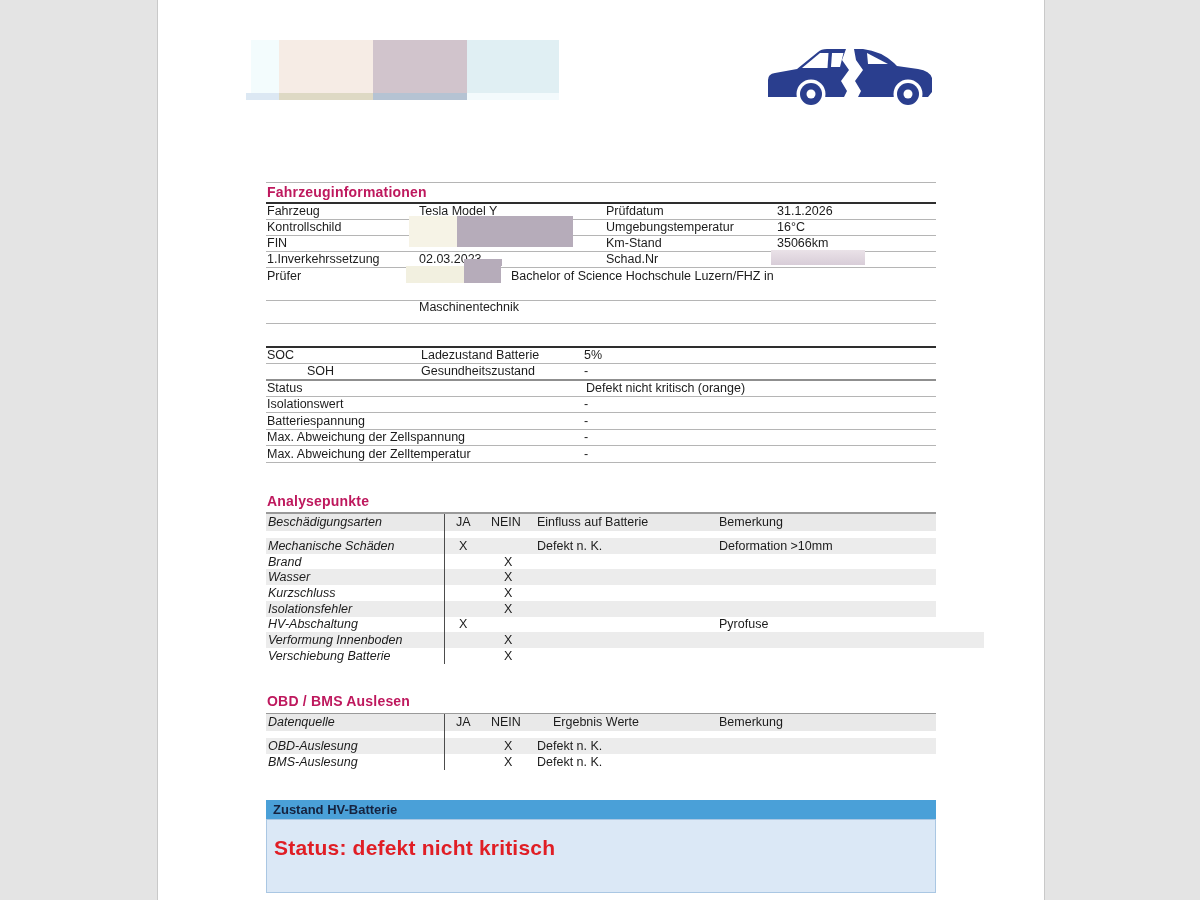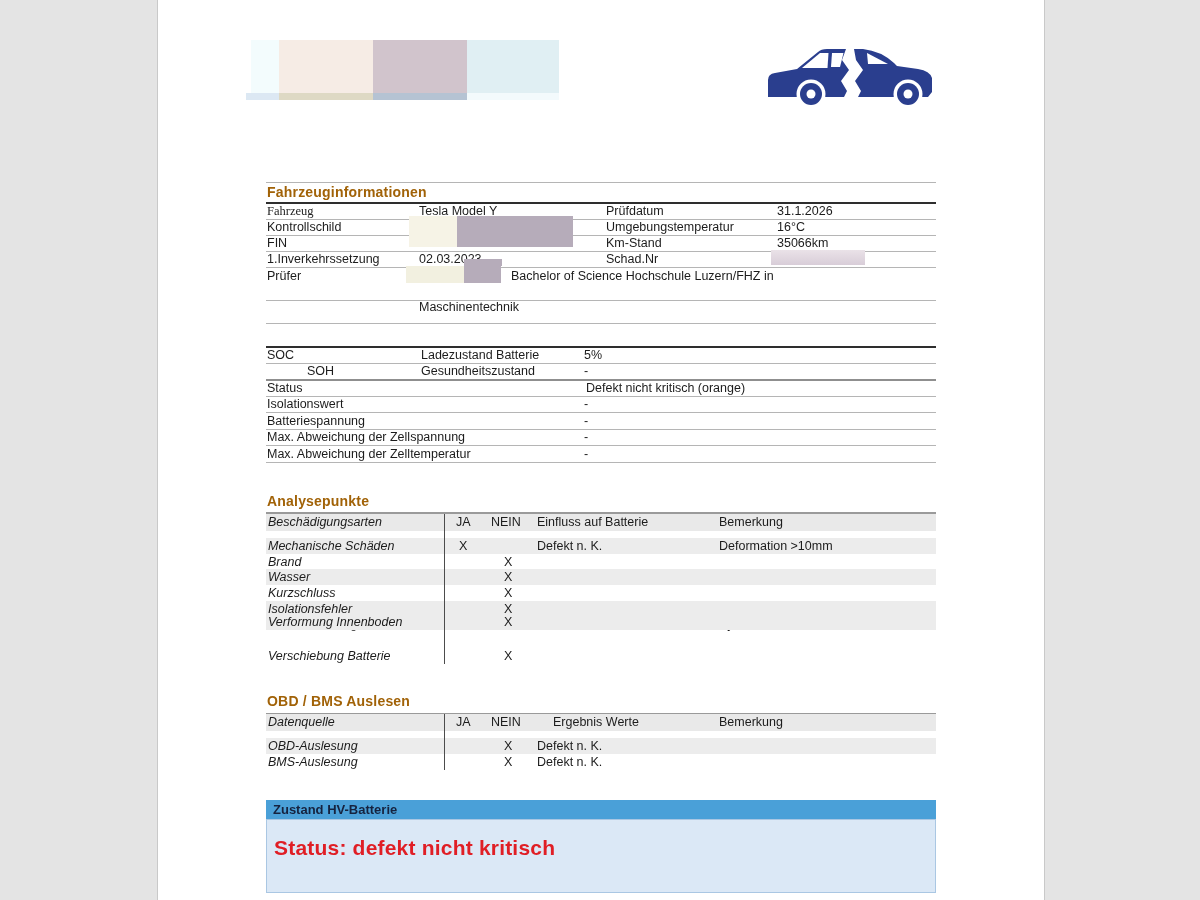--- a/index.html
+++ b/index.html
@@ -9,21 +9,21 @@
     font-family:"Liberation Sans", sans-serif;
     color:#1c1c1c;
   }
   .page{
     position:absolute;left:157px;top:0;width:886px;height:900px;
     background:#ffffff;border-left:1px solid #c9c9c9;border-right:1px solid #c9c9c9;
   }
   .abs{position:absolute;}
   .t{position:absolute;font-size:12.5px;line-height:15px;white-space:nowrap;color:#1c1c1c;}
   .it{font-style:italic;}
-  .sec-head{position:absolute;font-size:14px;font-weight:bold;color:#a16207;white-space:nowrap;letter-spacing:.2px;}
+  .sec-head{position:absolute;font-size:14px;font-weight:bold;color:#be185d;white-space:nowrap;letter-spacing:.2px;}
   .hline{position:absolute;left:0;width:670px;height:1px;background:#b5b5b5;}
   .hline.thick{height:2px;background:#2e2e2e;}
   .hline.mid{height:2px;background:#8f8f8f;}
   .hline.gray{height:2px;background:#9a9a9a;}
   .vline{position:absolute;width:1px;background:#4c4c4c;}
   .sect{position:absolute;left:108px;width:670px;}
   .zrow{position:absolute;left:0;width:670px;height:15.5px;}
   .zrow.shaded{background:#ececec;}
   .ghead{position:absolute;left:0;width:670px;height:17px;background:#e9e9e9;}
   .zrow .t,.ghead .t{top:1px;}
@@ -74,21 +74,21 @@
     <circle cx="92" cy="112" r="9" fill="#ffffff"></circle>
     <circle cx="286" cy="112" r="9" fill="#ffffff"></circle>
   </svg>
 
 
   <div class="sect" style="top:180px;height:125px;">
     <div class="hline" style="top:2px;"></div>
     <div class="sec-head" style="left:1px;top:4px;">Fahrzeuginformationen</div>
     <div class="hline thick" style="top:22px;"></div>
 
-    <span class="t" style="left:1px;top:24px;font-family:Liberation Serif, serif;">Fahrzeug</span>
+    <span class="t" style="left:1px;top:24px;">Fahrzeug</span>
     <span class="t" style="left:153px;top:24px;">Tesla Model Y</span>
     <span class="t" style="left:340px;top:24px;">Prüfdatum</span>
     <span class="t" style="left:511px;top:24px;">31.1.2026</span>
     <div class="hline" style="top:39px;"></div>
 
     <span class="t" style="left:1px;top:40px;">Kontrollschild</span>
     <span class="t" style="left:340px;top:40px;">Umgebungstemperatur</span>
     <span class="t" style="left:511px;top:40px;">16°C</span>
     <div class="hline" style="top:55px;"></div>
 
@@ -183,21 +183,21 @@
     </div>
     <div class="zrow shaded" style="top:111px;">
       <span class="t it" style="left:2px;">Isolationsfehler</span>
       <span class="t" style="left:238px;">X</span>
     </div>
     <div class="zrow" style="top:126px;">
       <span class="t it" style="left:2px;">HV-Abschaltung</span>
       <span class="t" style="left:193px;">X</span>
       <span class="t" style="left:453px;">Pyrofuse</span>
     </div>
-    <div class="zrow shaded" style="top:124px;">
+    <div class="zrow shaded" style="top:142px;padding-left:48px;">
       <span class="t it" style="left:2px;">Verformung Innenboden</span>
       <span class="t" style="left:238px;">X</span>
     </div>
     <div class="zrow" style="top:158px;">
       <span class="t it" style="left:2px;">Verschiebung Batterie</span>
       <span class="t" style="left:238px;">X</span>
     </div>
 
     <div class="vline" style="left:178px;top:24px;height:150px;"></div>
   </div>

